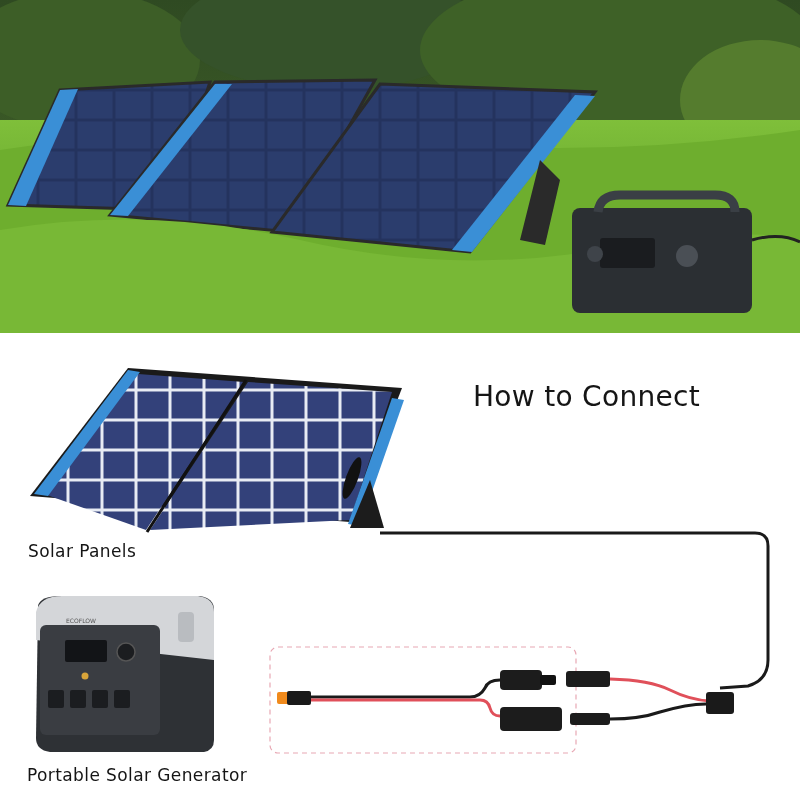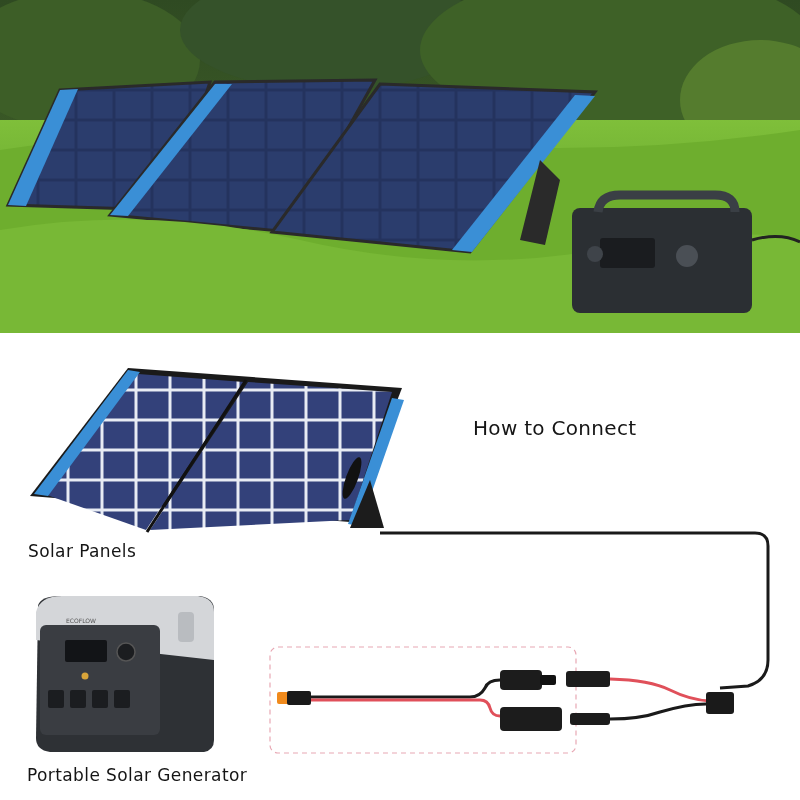--- a/index.html
+++ b/index.html
@@ -1,19 +1,19 @@
 <!DOCTYPE html>
 <html><head>
 <meta charset="utf-8">
 <style>
   html, body { margin:0; padding:0; }
   body { width:800px; height:800px; position:relative; overflow:hidden; background:#ffffff; font-family:"DejaVu Sans", sans-serif; }
   .photo { position:absolute; left:0; top:0; width:800px; height:333px; overflow:hidden; }
   .diagram { position:absolute; left:0; top:333px; width:800px; height:467px; background:#ffffff; }
-  .title { position:absolute; left:473px; top:380px; font-size:20px; color:#151515; letter-spacing:0.3px; font-weight:400;margin-top:36px; }
+  .title { position:absolute; left:473px; top:380px; font-size:28px; color:#151515; letter-spacing:0.3px; font-weight:400; }
   .lbl { position:absolute; color:#151515; font-size:17px; letter-spacing:0.4px; }
   svg { display:block; }
 </style>
 </head>
 <body>
 
 <div class="photo">
   <svg width="800" height="333" viewBox="0 0 800 333">
     <defs>
       <linearGradient id="sky" x1="0" y1="0" x2="0" y2="1">

